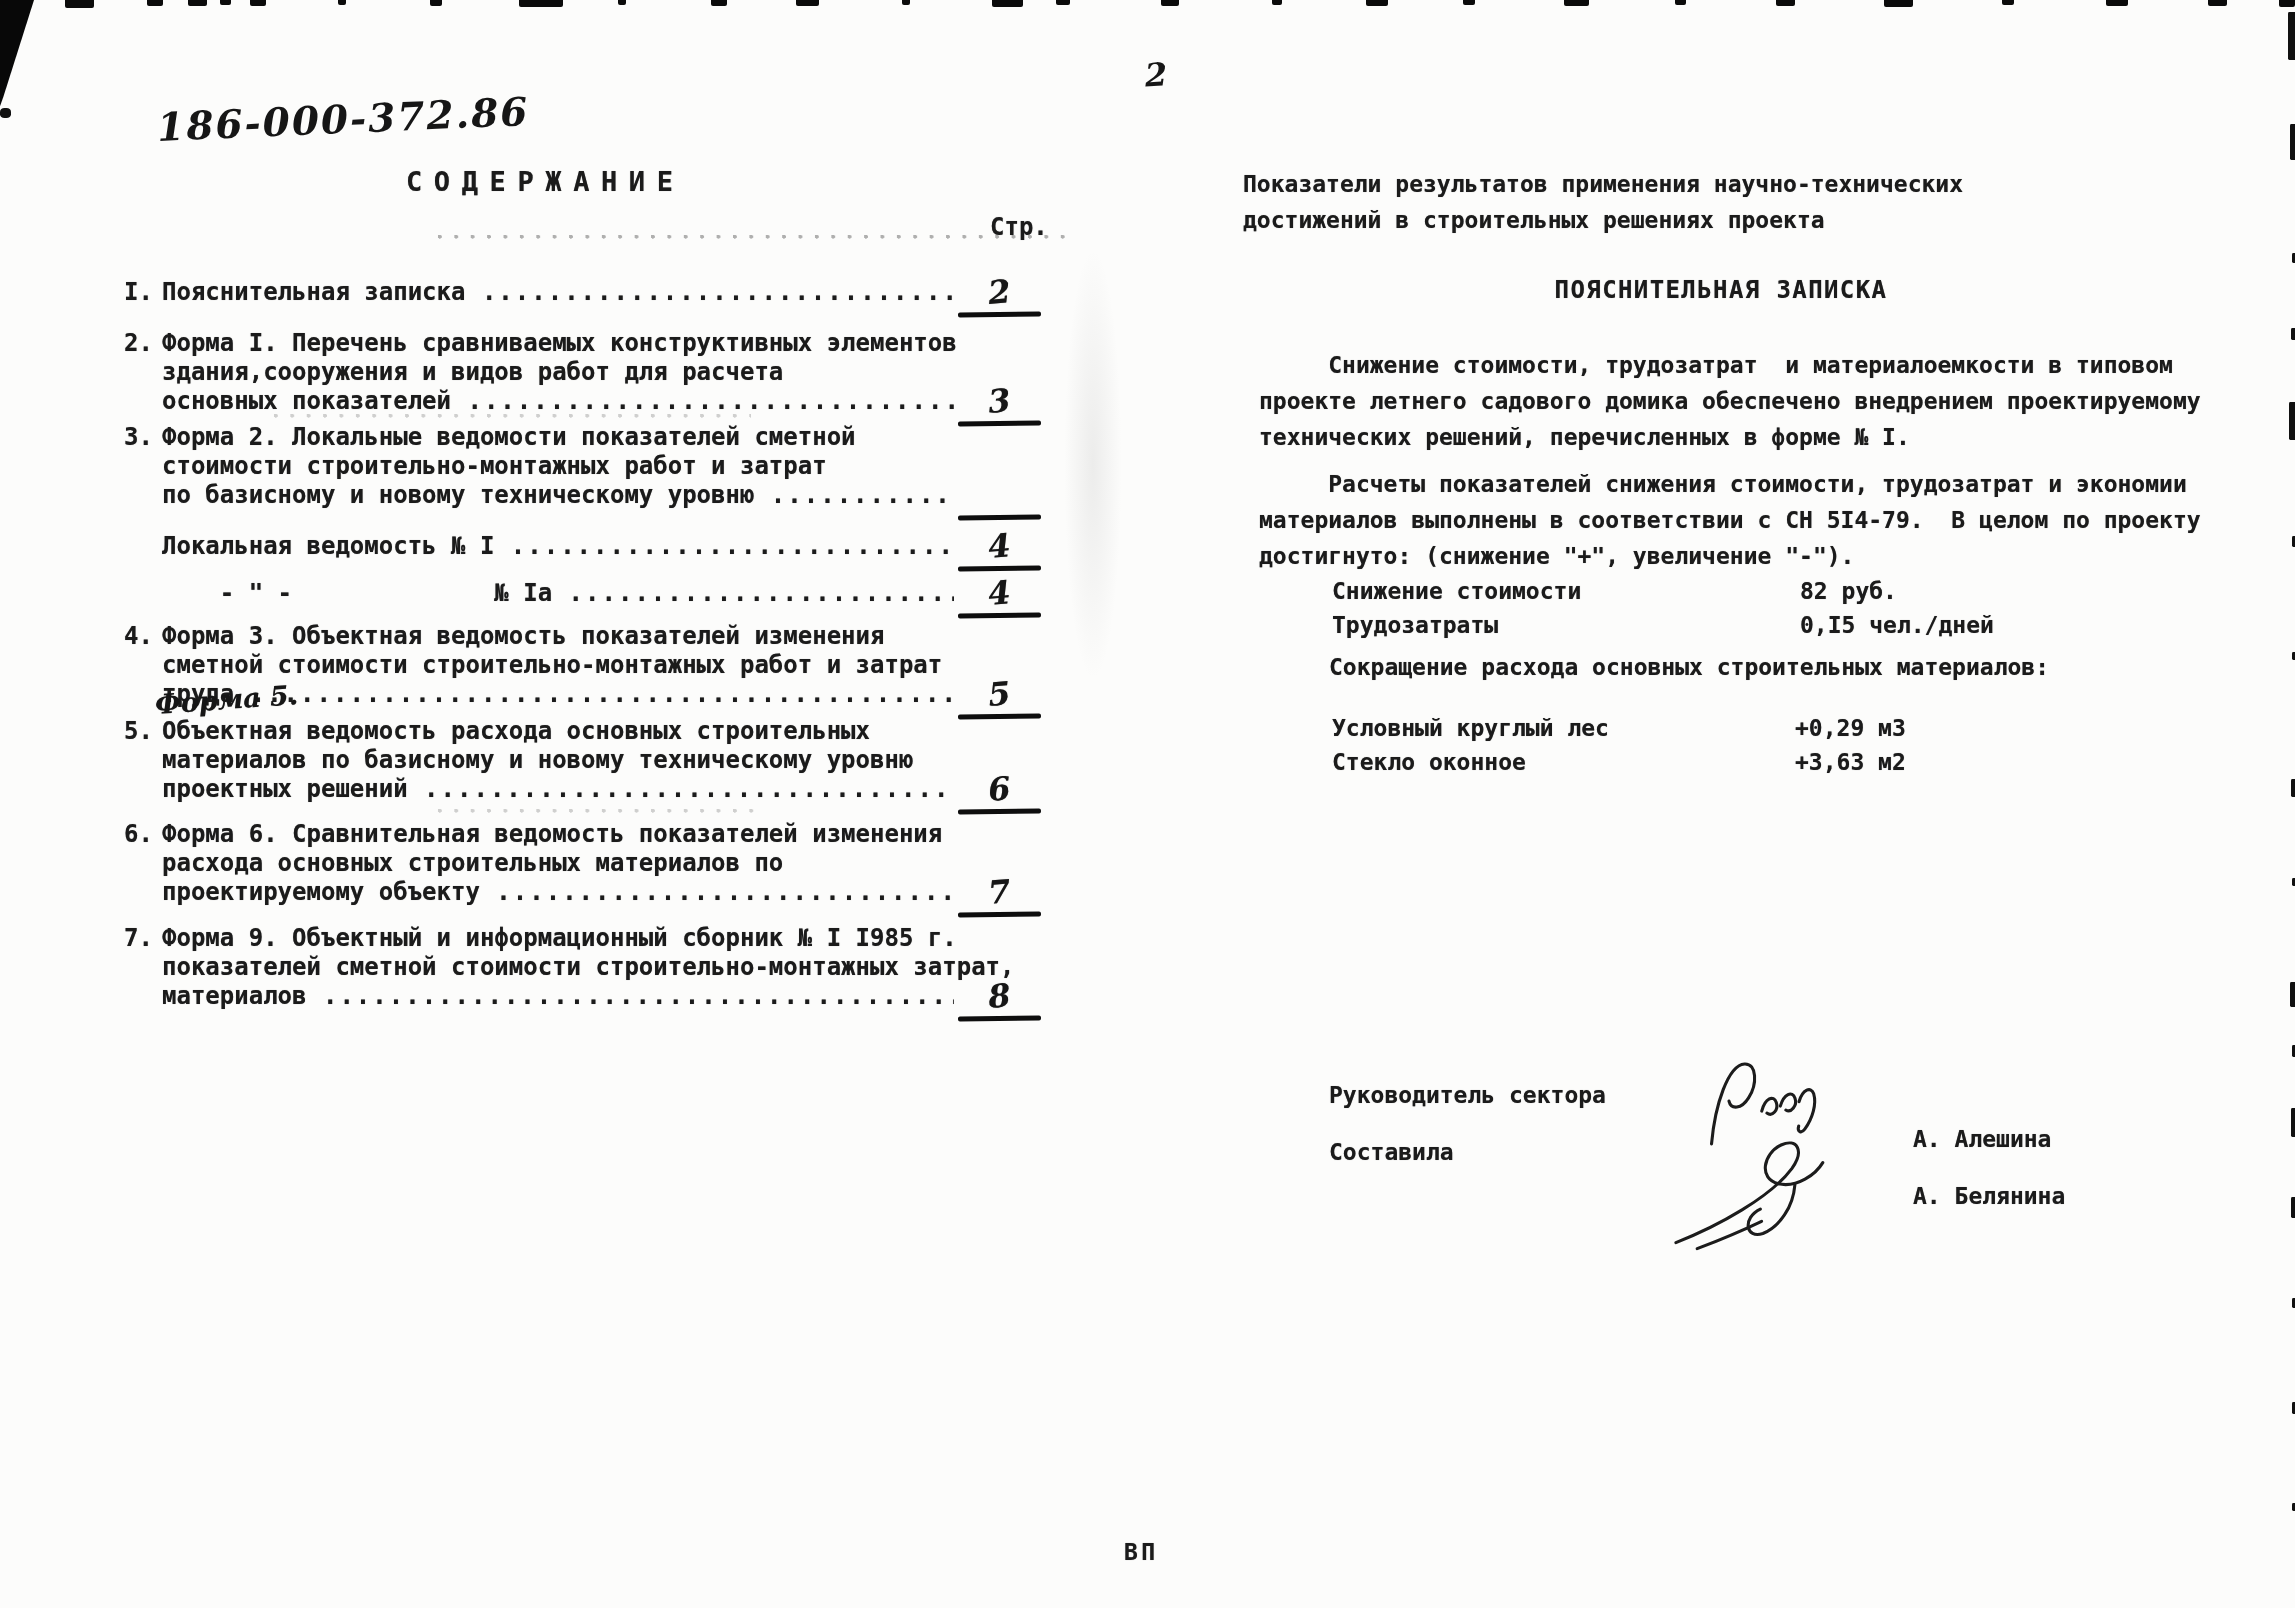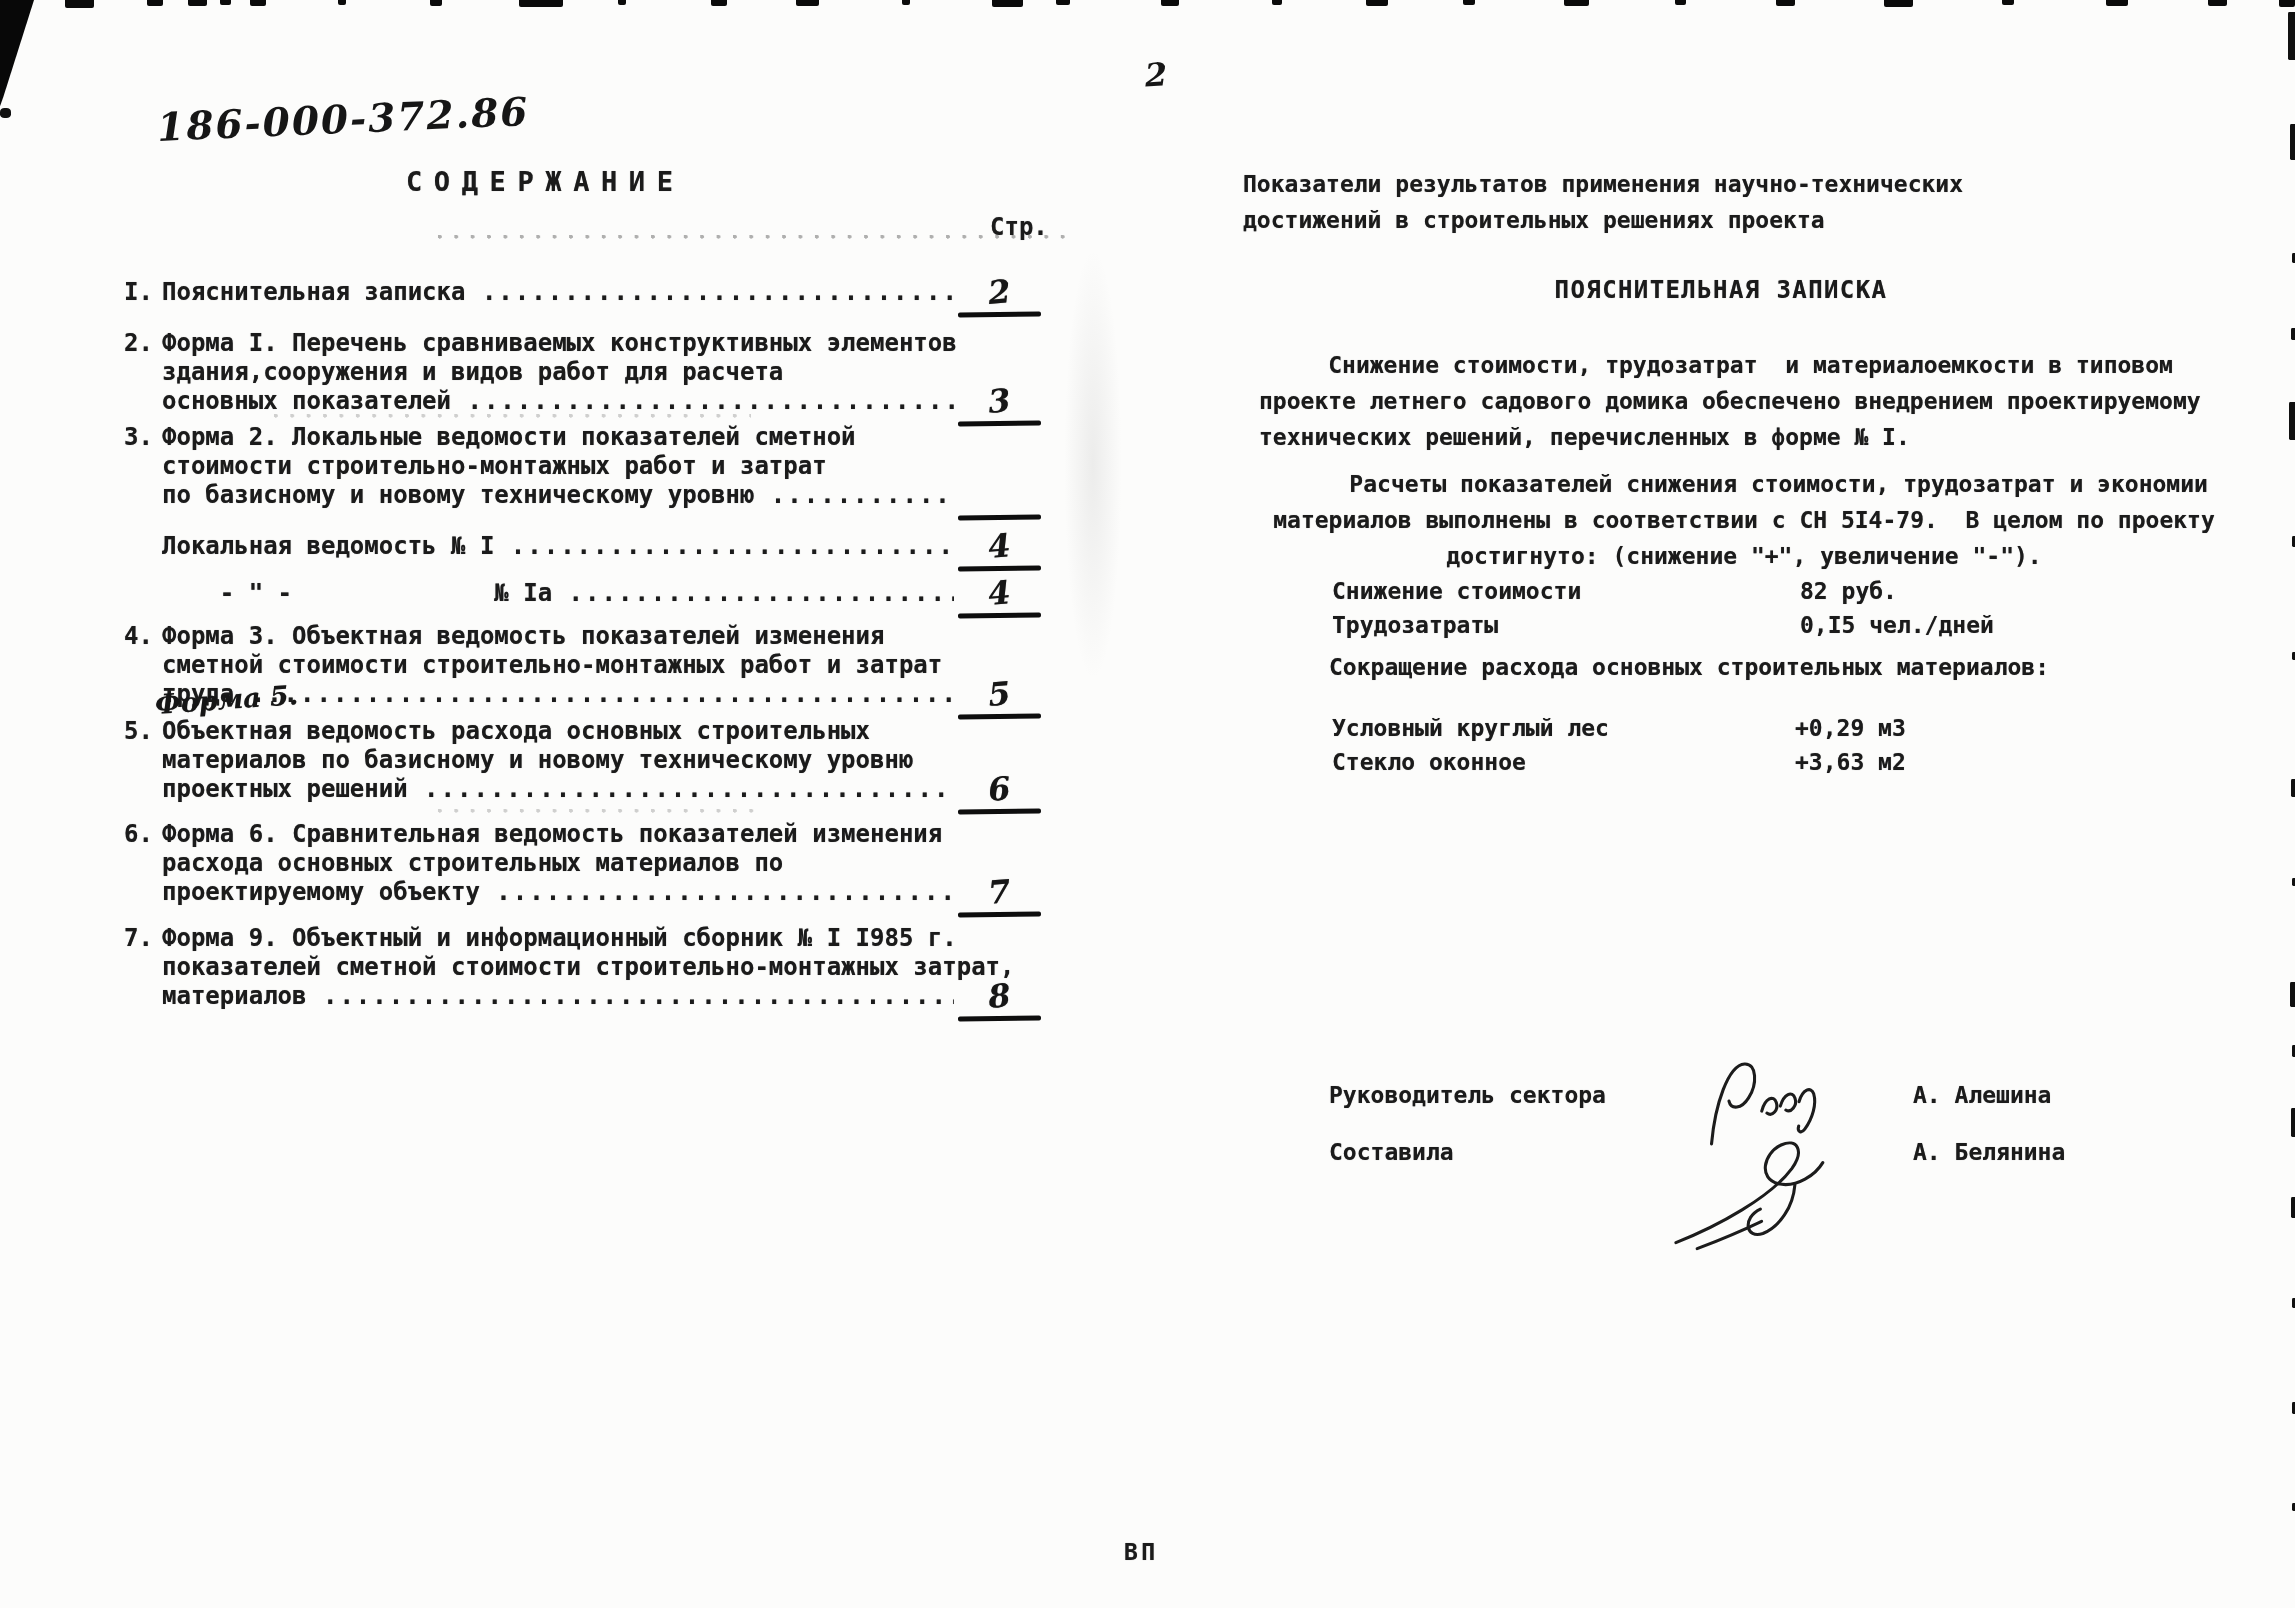--- a/index.html
+++ b/index.html
@@ -32,21 +32,21 @@
   #rp-heading .rline{white-space:pre;font-size:23px;line-height:36px;}
   #rp-subheading{top:276px;text-align:center;font-size:24px;letter-spacing:1.4px;}
   .para{position:absolute;left:1259px;width:970px;}
   .para .rline{white-space:pre;font-size:23px;line-height:36px;}
   .kv{position:absolute;left:1259px;width:970px;height:34px;}
   .kv .k{position:absolute;left:73px;font-size:23px;white-space:pre;}
   .kv .v{position:absolute;font-size:23px;white-space:pre;}
   #materials-heading{left:1329px;top:654px;font-size:23px;white-space:pre;}
   .sigrow{position:absolute;left:1259px;width:1011px;height:36px;}
   .sigrow .role{position:absolute;left:70px;font-size:23px;white-space:pre;}
-  .sigrow .name{position:absolute;left:654px;font-size:23px;white-space:pre;}
+  .sigrow .name{position:absolute;left:654px;font-size:23px;white-space:pre;margin-top:44px;}
   .sig-svg{position:absolute;}
   #footer-mark{left:1124px;top:1539px;font-size:23px;letter-spacing:3.4px;}
   
   .top-dash{position:absolute;top:0;background:#0b0b0b;border-radius:0 0 2px 2px;}
   .right-mark{position:absolute;right:0;background:#111;border-radius:1.4px 0 0 1.4px;}
   #corner-wedge{position:absolute;left:0;top:0;width:34px;height:118px;background:#080808;
                 clip-path:polygon(0 0,100% 0,10% 82%,0 90%);}
   #corner-blob{position:absolute;left:0;top:108px;width:11px;height:9.6px;background:#111;border-radius:40%;}
   .ghost-dots{position:absolute;height:6.1px;opacity:.38;filter:blur(0.4px);
               background-image:radial-gradient(circle at 2.7px 2.7px,#333 1.8px,transparent 2.2px);
@@ -203,21 +203,21 @@
       <div class="rline">Показатели результатов применения научно-технических</div>
       <div class="rline">достижений в строительных решениях проекта</div>
     </div>
   <div class="tw abs rp" id="rp-subheading">ПОЯСНИТЕЛЬНАЯ ЗАПИСКА</div>
   <div id="rp-paras">
       <div class="para tw" style="top: 347px;">
         <div class="rline">     Снижение стоимости, трудозатрат  и материалоемкости в типовом</div>
         <div class="rline">проекте летнего садового домика обеспечено внедрением проектируемому</div>
         <div class="rline">технических решений, перечисленных в форме № I.</div>
       </div>
-      <div class="para tw" style="top: 466px; text-align: center;">
+      <div class="para tw" style="top: 466px;">
         <div class="rline">     Расчеты показателей снижения стоимости, трудозатрат и экономии</div>
         <div class="rline">материалов выполнены в соответствии с СН 5I4-79.  В целом по проекту</div>
         <div class="rline">достигнуто: (снижение "+", увеличение "-").</div>
       </div>
     </div>
   <div id="rp-indicators">
       <div class="kv tw" style="top: 578px;">
         <div class="k">Снижение стоимости</div>
         <div class="v" style="left: 541px;">82 руб.</div>
       </div>

